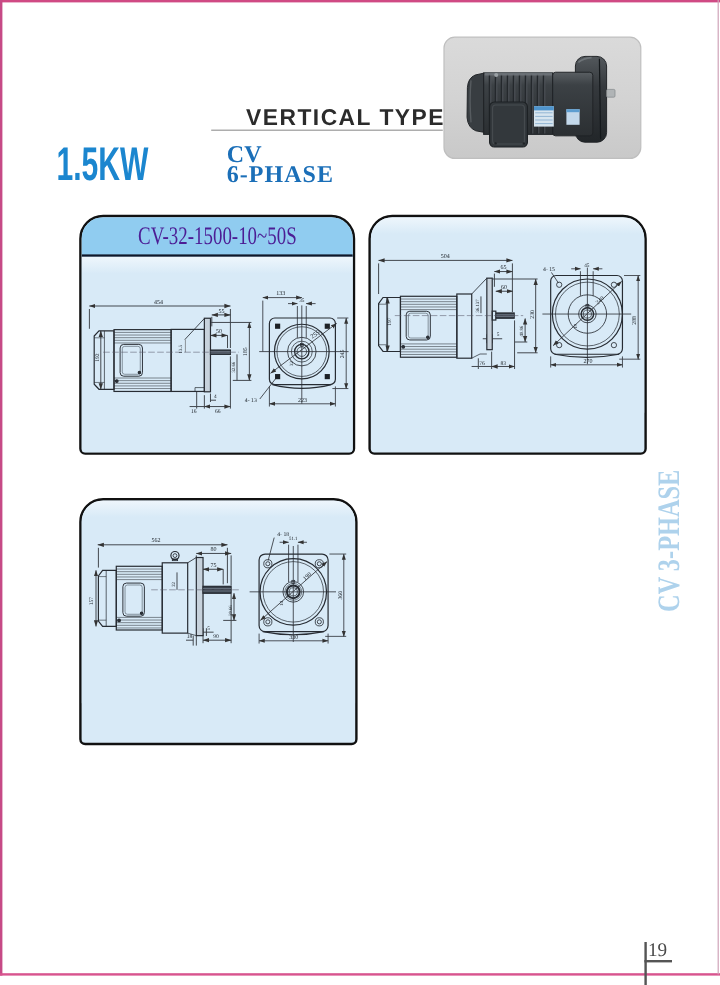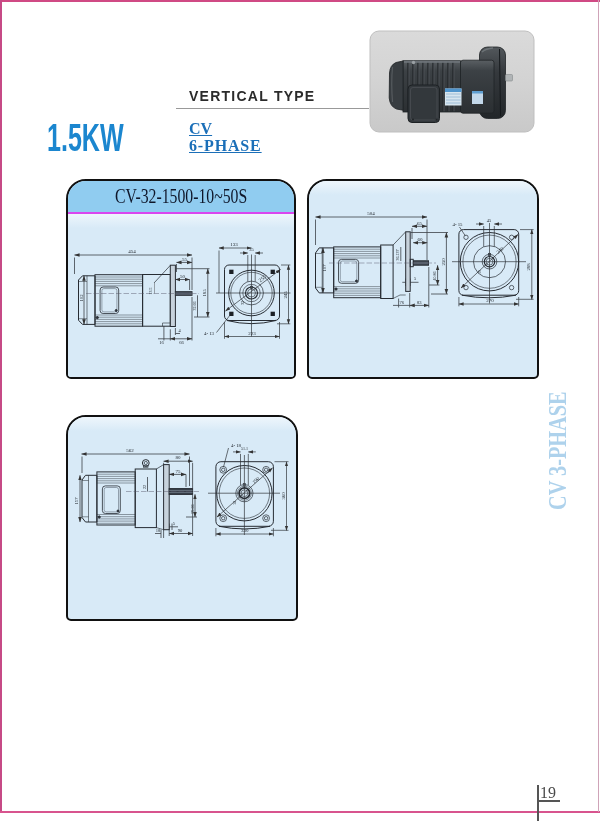--- a/index.html
+++ b/index.html
@@ -1,41 +1,41 @@
 <!DOCTYPE html>
 <html><head>
 <meta charset="utf-8">
 <style>
 html,body{margin:0;padding:0;}
 body{width:600px;height:821px;position:relative;background:#fff;font-family:"Liberation Sans",sans-serif;overflow:hidden;}
 .abs{position:absolute;}
 .panel{position:absolute;box-sizing:border-box;border:2px solid #111;border-radius:20px 20px 5px 5px;background:#d8eaf7;overflow:hidden;}
-.phead{height:31px;background:#90ccf0;border-bottom:2px solid #d946ef;color:#0f172a;font-family:"Liberation Serif",serif;font-size:21px;text-align:center;line-height:30px;}
+.phead{height:31px;background:#90ccf0;border-bottom:2px solid #0f172a;color:#4c1d95;font-family:"Liberation Serif",serif;font-size:21px;text-align:center;line-height:30px;}
 .phead span{display:inline-block;transform:scaleX(0.75);transform-origin:center;}
 .pbody{position:relative;background:linear-gradient(#eef6fc,#d8eaf7 14px);}
 svg text{font-family:"Liberation Serif",serif;fill:#1b2026;}
 </style>
 </head>
 <body>
 
 <div class="abs" style="left:0;top:0;width:600px;height:2px;background:#d04a84"></div>
 
 <div class="abs" style="left:0;top:0;width:2px;height:813px;background:#c64a86"></div>
 
 <div class="abs" style="left:0;top:811px;width:600px;height:2px;background:#d8548e"></div>
 
 <div class="abs" style="left:598px;top:0;width:1px;height:812px;background:#cfa3b8"></div>
 
-<div class="abs" style="left:189px;top:88px;font-size:14px;font-weight:bold;letter-spacing:1.25px;color:#2b2b2b;">VERTICAL TYPE</div>
+<div class="abs" style="left:205px;top:88px;font-size:19px;font-weight:bold;letter-spacing:1.25px;color:#2b2b2b;">VERTICAL TYPE</div>
 
 <div class="abs" style="left:176px;top:108px;width:193px;height:1px;background:#999"></div>
 
 <div class="abs" style="left:47px;top:115px;font-size:39.5px;font-weight:bold;color:#1b86cf;transform:scaleX(.635);transform-origin:0 0;letter-spacing:0px;">1.5KW</div>
 
-<div class="abs" style="left:189px;top:121px;font-family:'Liberation Serif',serif;font-size:16px;font-weight:bold;color:#1b6fb8;line-height:16.6px;text-decoration:underline;">CV<br><span style="letter-spacing:0.85px">6-PHASE</span></div>
+<div class="abs" style="left:189px;top:121px;font-family:'Liberation Serif',serif;font-size:20px;font-weight:bold;color:#1b6fb8;line-height:16.6px;">CV<br><span style="letter-spacing:0.85px">6-PHASE</span></div>
 
 <svg class="abs" style="left:366px;top:28px" width="172" height="108" viewBox="0 0 172 108">
   <defs>
     <linearGradient id="cardg" x1="0" y1="0" x2="0" y2="1">
       <stop offset="0" stop-color="#dadada"></stop>
         <stop offset="0.5" stop-color="#d3d3d3"></stop>
         <stop offset="1" stop-color="#c9c9c9"></stop>
     </linearGradient>
     <linearGradient id="motg" x1="0" y1="0" x2="0" y2="1">
       <stop offset="0" stop-color="#5a5f63"></stop>

